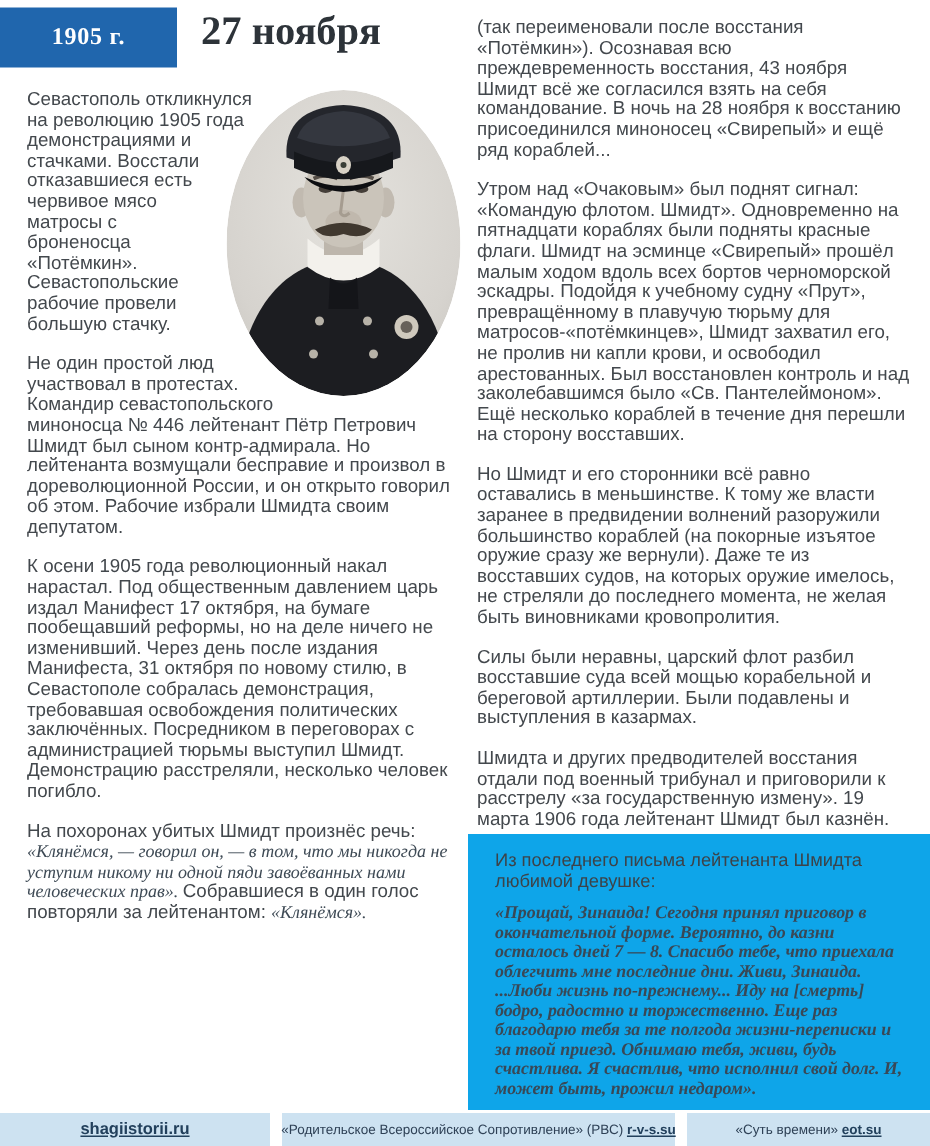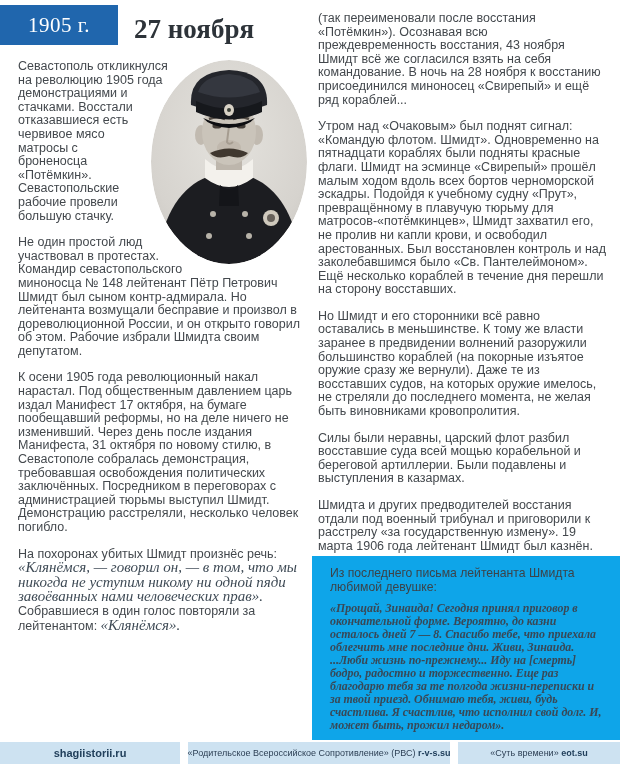--- a/index.html
+++ b/index.html
@@ -4,34 +4,34 @@
 <style>
   html,body{margin:0;padding:0;background:#fff;}
   .page{
     position:relative;width:620px;height:764px;background:#ffffff;
     font-family:"Liberation Sans",sans-serif;color:#43484d;overflow:hidden;
   }
   
   .year-badge{
     position:absolute;left:0;top:5px;width:118px;height:40px;
     background:#2066ad;display:flex;align-items:center;justify-content:center;
-    font-family:"Liberation Serif",serif;font-weight:normal;font-size:21px;color:#ffffff;
+    font-family:"Liberation Serif",serif;font-weight:bold;font-size:16px;color:#ffffff;
     letter-spacing:.5px;
   }
   .date-title{
-    position:absolute;left:134px;top:5px;height:40px;display:flex;align-items:flex-end;
+    position:absolute;left:134px;top:5px;height:40px;display:flex;align-items:flex-start;
     font-family:"Liberation Serif",serif;font-weight:bold;font-size:27px;color:#2d3339;
   }
   
   .col{position:absolute;font-size:12.5px;line-height:13.6px;}
   .col p{margin:0 0 13px 0;}
   .col-left{left:18px;top:60px;width:289px;}
   .col-right{left:318px;top:12px;width:290px;}
   .serif-quote{
-    font-family:"Liberation Serif",serif;font-style:italic;color:#3e4a55;font-size:15px;
+    font-family:"Liberation Serif",serif;font-style:italic;color:#3e4a55;font-size:12px;
   }
   
   .portrait{
     float:right;width:156px;height:204px;margin:0 0 10px 8px;
     shape-outside:ellipse(78px 102px at 50% 50%);shape-margin:8px;
     border-radius:50%;overflow:hidden;
   }
   
   .quote-box{
     position:absolute;left:312px;top:556px;width:308px;height:184px;
@@ -41,21 +41,21 @@
   .quote-box .letter{
     font-family:"Liberation Serif",serif;font-style:italic;font-weight:600;
     font-size:11.9px;line-height:13.1px;color:#394856;margin:0;
   }
   
   .footer-box{
     position:absolute;top:742px;height:22px;background:#cde2f1;
     display:flex;align-items:center;justify-content:center;
     font-size:9px;color:#2e4156;white-space:nowrap;
   }
-  .footer-box .domain{font-weight:bold;color:#22405c;}
+  .footer-box .domain{font-weight:bold;color:#22405c;text-decoration:underline;}
   .footer-site{left:0;width:180px;font-size:11px;font-weight:bold;color:#22405c;}
   .footer-rvs{left:188px;width:262px;}
   .footer-eot{left:458px;width:162px;}
 </style>
 </head>
 <body>
 
 <div class="page">
 
   <div class="year-badge">
@@ -113,21 +113,21 @@
           <path d="M40,45 Q38,12 78,10 Q118,12 116,45 Q78,59 40,45 Z" fill="#24262c"></path>
           <path d="M47,32 Q52,16 78,14 Q104,16 109,32 Q78,43 47,32 Z" fill="#34373f"></path>
           <path d="M45,41 Q78,56 111,41 L111,52 Q78,67 45,52 Z" fill="#16181c"></path>
           <ellipse cx="78" cy="50" rx="5" ry="6" fill="#d8d2c6"></ellipse>
           <circle cx="78" cy="50" r="2" fill="#3a3f37"></circle>
           <path d="M52,58 Q78,70 104,58 Q97,66.5 78,68 Q59,66.5 52,58 Z" fill="#0d0e11"></path>
         </g>
       </svg>
     </div>
     <p>Севастополь откликнулся на революцию 1905 года демонстрациями и стачками. Восстали отказавшиеся есть червивое мясо матросы с броненосца «Потёмкин». Севастопольские рабочие провели большую стачку.</p>
-    <p>Не один простой люд участвовал в протестах. Командир севастопольского миноносца № 148 лейтенант Пётр Петрович Шмидт был сыном контр-адмирала. Но лейтенанта возмущали бесправие и произвол в дореволюционной России, и он открыто говорил об этом. Рабочие избрали Шмидта своим депутатом.</p>
+    <p>Не один простой люд участвовал в протестах. Командир севастопольского миноносца № 446 лейтенант Пётр Петрович Шмидт был сыном контр-адмирала. Но лейтенанта возмущали бесправие и произвол в дореволюционной России, и он открыто говорил об этом. Рабочие избрали Шмидта своим депутатом.</p>
     <p>К осени 1905 года революционный накал нарастал. Под общественным давлением царь издал Манифест 17 октября, на бумаге пообещавший реформы, но на деле ничего не изменивший. Через день после издания Манифеста, 31 октября по новому стилю, в Севастополе собралась демонстрация, требовавшая освобождения политических заключённых. Посредником в переговорах с администрацией тюрьмы выступил Шмидт. Демонстрацию расстреляли, несколько человек погибло.</p>
     <p><span>На похоронах убитых Шмидт произнёс речь: </span><span class="serif-quote">«Клянёмся, — говорил он, — в том, что мы никогда не уступим никому ни одной пяди завоёванных нами человеческих прав». </span><span>Собравшиеся в один голос повторяли за лейтенантом: </span><span class="serif-quote">«Клянёмся».</span></p>
   </div>
 
   <div class="col col-right">
     <p>(так переименовали после восстания «Потёмкин»). Осознавая всю преждевременность восстания, 43 ноября Шмидт всё же согласился взять на себя командование. В ночь на 28 ноября к восстанию присоединился миноносец «Свирепый» и ещё ряд кораблей...</p>
     <p>Утром над «Очаковым» был поднят сигнал: «Командую флотом. Шмидт». Одновременно на пятнадцати кораблях были подняты красные флаги. Шмидт на эсминце «Свирепый» прошёл малым ходом вдоль всех бортов черноморской эскадры. Подойдя к учебному судну «Прут», превращённому в плавучую тюрьму для матросов-«потёмкинцев», Шмидт захватил его, не пролив ни капли крови, и освободил арестованных. Был восстановлен контроль и над заколебавшимся было «Св. Пантелеймоном». Ещё несколько кораблей в течение дня перешли на сторону восставших.</p>
     <p>Но Шмидт и его сторонники всё равно оставались в меньшинстве. К тому же власти заранее в предвидении волнений разоружили большинство кораблей (на покорные изъятое оружие сразу же вернули). Даже те из восставших судов, на которых оружие имелось, не стреляли до последнего момента, не желая быть виновниками кровопролития.</p>
     <p>Силы были неравны, царский флот разбил восставшие суда всей мощью корабельной и береговой артиллерии. Были подавлены и выступления в казармах.</p>
     <p>Шмидта и других предводителей восстания отдали под военный трибунал и приговорили к расстрелу «за государственную измену». 19 марта 1906 года лейтенант Шмидт был казнён.</p>

